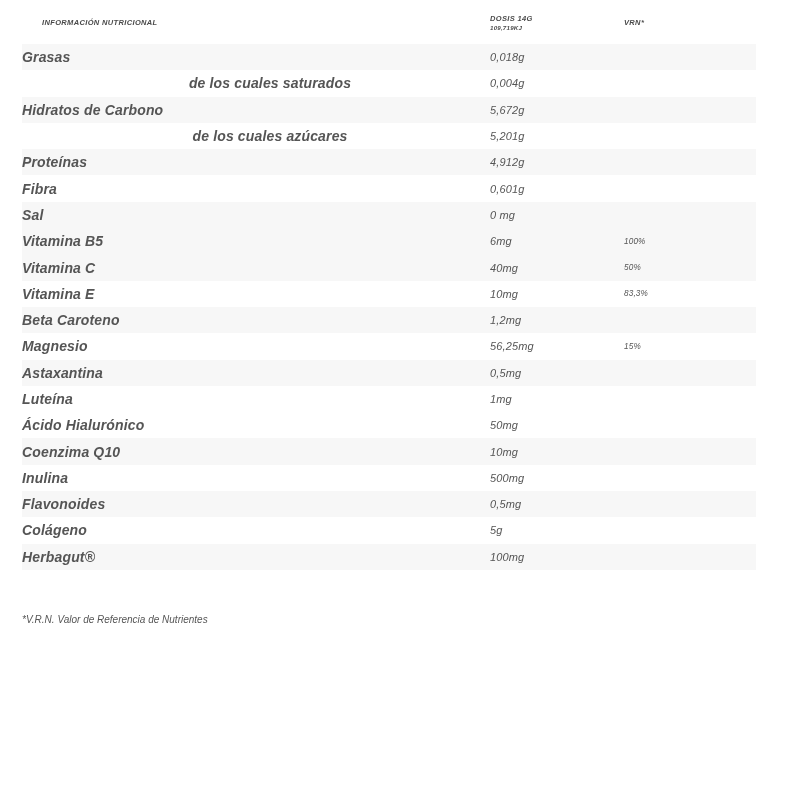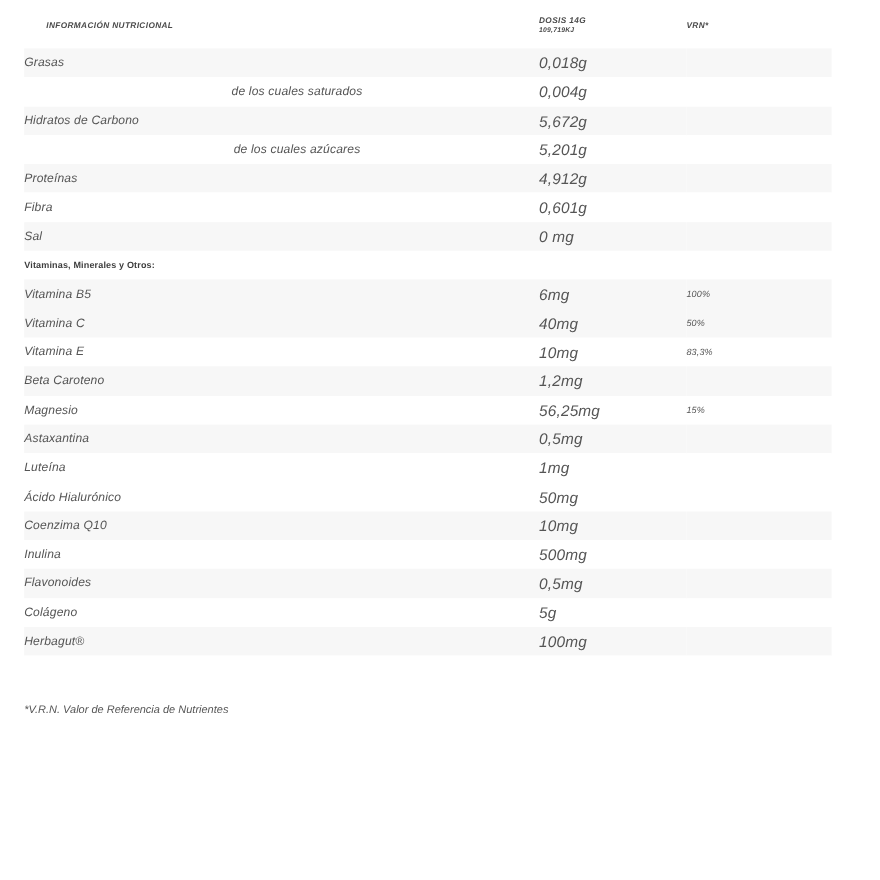--- a/index.html
+++ b/index.html
@@ -62,34 +62,35 @@
     font-weight: bold;
     margin-top: 1px;
   }
 
   tbody tr { height: 26.3px; }
   tbody tr.shade td { background: #f7f7f7; }
   tbody tr.plain td { background: #ffffff; }
 
   td.name {
     padding-left: 20px;
-    font-size: 11px;
+    font-size: 14px;
     font-style: italic;
     color: #555555;
     letter-spacing: 0.15px;
+    font-weight: bold;
   }
   td.name.indent { padding-left: 28px; text-align: center; }
   td.name.section {
     font-style: normal;
     font-weight: bold;
     color: #3d3d3d;
     font-size: 8.2px;
   }
   td.dose {
-    font-size: 14px;
+    font-size: 11px;
     font-style: italic;
     color: #555555;
     letter-spacing: 0.15px;
   }
   td.vrn {
     font-size: 8.2px;
     font-style: italic;
     color: #555555;
     letter-spacing: 0.15px;
     margin-left: 10px;
@@ -167,25 +168,20 @@
           <tr class="plain">
             <td class="name">Fibra</td>
             <td class="dose">0,601g</td>
             <td class="vrn"></td>
           </tr>
           <tr class="shade">
             <td class="name">Sal</td>
             <td class="dose">0 mg</td>
             <td class="vrn"></td>
           </tr>
-          <tr class="plain">
-            <td class="name section">Vitaminas, Minerales y Otros:</td>
-            <td class="dose"></td>
-            <td class="vrn"></td>
-          </tr>
           <tr class="shade">
             <td class="name">Vitamina B5</td>
             <td class="dose">6mg</td>
             <td class="vrn">100%</td>
           </tr>
           <tr class="shade">
             <td class="name">Vitamina C</td>
             <td class="dose">40mg</td>
             <td class="vrn">50%</td>
           </tr>

